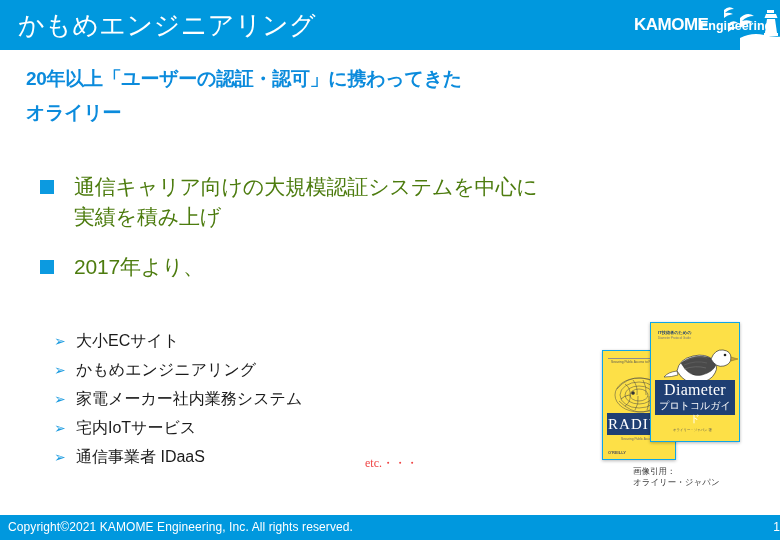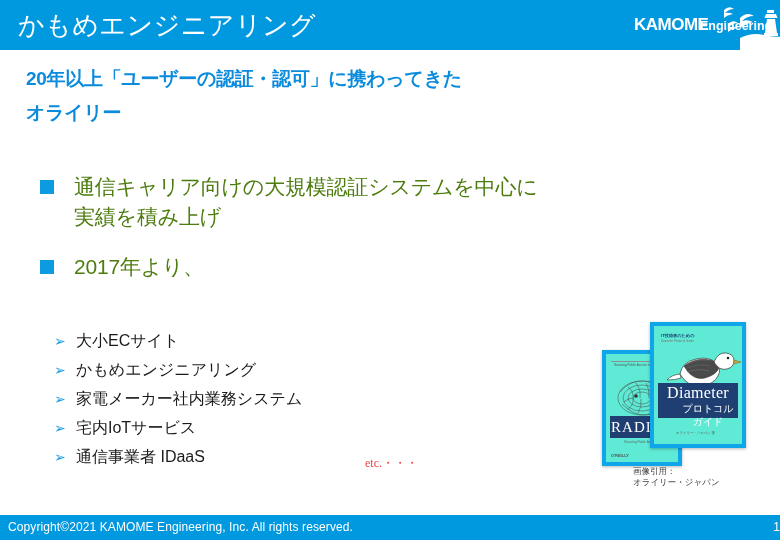--- a/index.html
+++ b/index.html
@@ -124,22 +124,22 @@
   
   .books {
     position: absolute;
     left: 600px;
     top: 322px;
     width: 155px;
     height: 150px;
   }
   .book {
     position: absolute;
-    background: #5eead4;
-    border: 4px solid #0ea5e9;
+    background: #fde047;
+    border: 1px solid #0ea5e9;
     box-shadow: 0 1px 3px rgba(0,0,0,0.28);
     overflow: hidden;
   }
   .book-radius {
     left: 2px;
     top: 28px;
     width: 72px;
     height: 108px;
   }
   .book-diameter {
@@ -174,21 +174,20 @@
     display: block;
     font-size: 16px;
     line-height: 18px;
     letter-spacing: 0.3px;
   }
   .diameter-band .dm-sub {
     display: block;
     font-size: 10px;
     line-height: 13px;
     font-family: "Liberation Sans", sans-serif;
-    margin-left: 20px;
   }
   .book-top-rule {
     position: absolute;
     left: 5px; right: 5px;
     top: 7px;
     height: 1px;
     background: #8e8e8e;
   }
   .book-micro {
     position: absolute;

